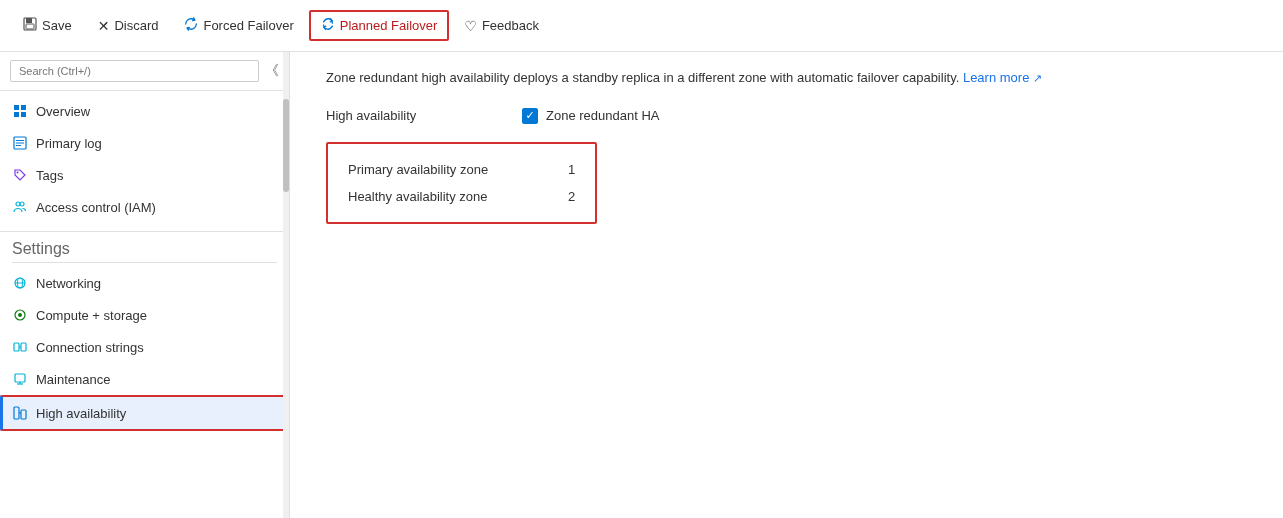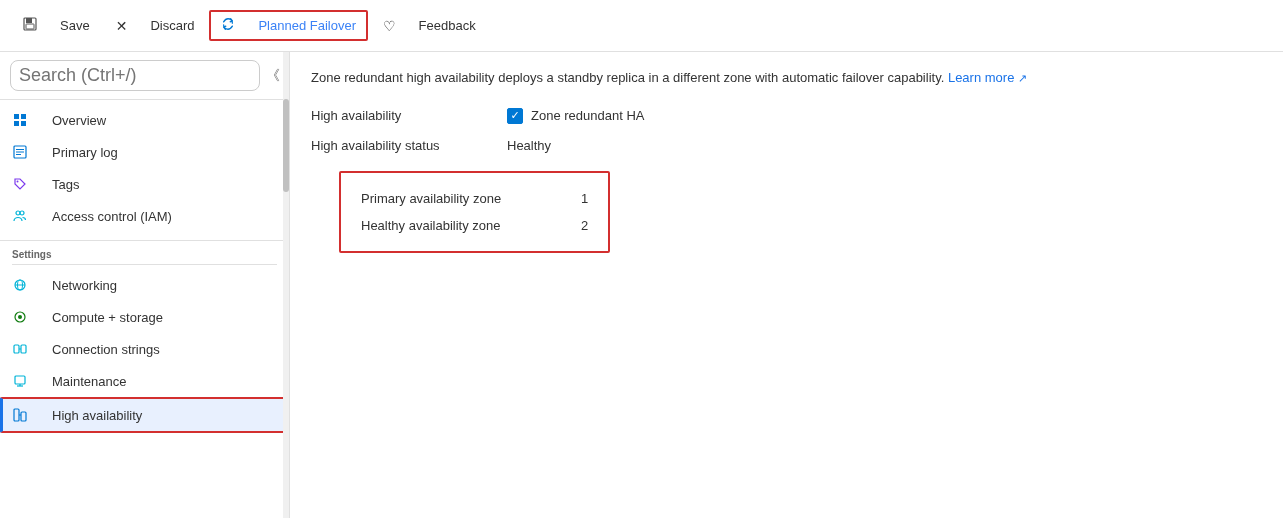--- a/index.html
+++ b/index.html
@@ -8,32 +8,32 @@
     .top-bar {
       display: flex;
       align-items: center;
       padding: 8px 12px;
       border-bottom: 1px solid #e0e0e0;
       gap: 4px;
       min-height: 52px;
     }
 
     .toolbar-btn {
-      display: flex; align-items: center; gap: 23px;
+      display: flex; align-items: center; gap: 5px;
       padding: 5px 10px;
       border: 1px solid transparent;
       background: none;
       cursor: pointer;
       font-size: 13px;
       color: #333;
       border-radius: 2px;
     }
     .toolbar-btn.planned-failover {
       border: 2px solid #d32f2f;
-      color: #3b82f6;
+      color: #b91c1c;
     }
     .toolbar-btn .icon { font-size: 14px; }
 
     .main-area {
       display: flex;
       flex: 1;
       overflow: hidden;
     }
 
     .sidebar {
@@ -48,71 +48,71 @@
     .sidebar-search {
       padding: 8px 10px;
       display: flex;
       align-items: center;
       border-bottom: 1px solid #e0e0e0;
     }
     .sidebar-search input {
       flex: 1;
       border: 1px solid #ccc;
       padding: 4px 8px;
-      border-radius: 8px;
-      font-size: 18px;
+      border-radius: 2px;
+      font-size: 11px;
       outline: none;
     }
     .collapse-btn {
       margin-left: 6px;
       background: none;
       border: none;
       cursor: pointer;
       font-size: 14px;
       color: #666;
     }
 
     .sidebar-nav {
       list-style: none;
       padding: 4px 0;
     }
     .sidebar-nav-item {
       display: flex;
       align-items: center;
-      gap: 24px;
+      gap: 8px;
       padding: 8px 12px;
       cursor: pointer;
       font-size: 13px;
       color: #333;
     }
     .sidebar-nav-item.active {
       background: #e8f0fe;
       border-left: 3px solid #1a73e8;
       padding-left: 9px;
     }
     .sidebar-nav-item .nav-icon {
       width: 16px; height: 16px;
       display: flex; align-items: center; justify-content: center;
       font-size: 14px;
     }
 
     .settings-header {
       padding: 8px 12px 4px;
-      font-size: 10px;
-      font-weight: 700;
+      font-size: 16px;
+      font-weight: 400;
       color: #666;
       text-transform: none;
       border-top: 1px solid #e0e0e0;
       margin-top: 4px;
     }
 
     .content-area {
       flex: 1;
       overflow-y: auto;
-      padding: 16px 21px;
+      padding: 16px 36px;
     }
 
     .info-banner {
       font-size: 13px;
       color: #333;
       margin-bottom: 20px;
       line-height: 1.5;
     }
     .info-banner a {
       color: #1a73e8;
@@ -148,21 +148,20 @@
       font-size: 11px;
       flex-shrink: 0;
     }
 
     .zones-box {
       border: 2px solid #d32f2f;
       border-radius: 2px;
       padding: 12px 20px;
       display: inline-block;
       margin-top: 4px;
-      margin-left: 28px;
     }
     .zone-row {
       display: flex;
       align-items: center;
       gap: 20px;
       padding: 6px 0;
     }
     .zone-label {
       width: 200px;
       font-size: 13px;
@@ -212,20 +211,31 @@
         <rect x="3" y="1" width="6" height="5" fill="#555"></rect>
         <rect x="3" y="7" width="8" height="5" rx="0.5" stroke="#555" stroke-width="1" fill="none"></rect>
       </svg>
     </span>
     <span>Save</span>
   </button>
   <button class="toolbar-btn">
     <span class="icon">✕</span>
     <span>Discard</span>
   </button>
+  <button class="toolbar-btn">
+    <span class="icon icon-blue">
+      <svg width="14" height="14" viewBox="0 0 16 16" fill="none">
+        <path d="M2 8C2 5 4.5 2 8 2c1.5 0 2.8.5 3.8 1.4" stroke="#0078d4" stroke-width="1.5" fill="none" stroke-linecap="round"></path>
+        <path d="M14 8c0 3-2.5 6-6 6-1.5 0-2.8-.5-3.8-1.4" stroke="#0078d4" stroke-width="1.5" fill="none" stroke-linecap="round"></path>
+        <polyline points="11,1 12.5,3.5 10,4" stroke="#0078d4" stroke-width="1.5" fill="none" stroke-linecap="round" stroke-linejoin="round"></polyline>
+        <polyline points="5,15 3.5,12.5 6,12" stroke="#0078d4" stroke-width="1.5" fill="none" stroke-linecap="round" stroke-linejoin="round"></polyline>
+      </svg>
+    </span>
+    <span>Forced Failover</span>
+  </button>
   <button class="toolbar-btn planned-failover">
     <span class="icon icon-blue">
       <svg width="14" height="14" viewBox="0 0 16 16" fill="none">
         <path d="M3 5.5C4.2 3.5 6 2 8 2c2.8 0 5 2.2 5 5" stroke="#0078d4" stroke-width="1.5" fill="none" stroke-linecap="round"></path>
         <path d="M13 10.5C11.8 12.5 10 14 8 14c-2.8 0-5-2.2-5-5" stroke="#0078d4" stroke-width="1.5" fill="none" stroke-linecap="round"></path>
         <polyline points="11,2 13,4.5 10.5,5.5" stroke="#0078d4" stroke-width="1.5" fill="none" stroke-linecap="round" stroke-linejoin="round"></polyline>
         <polyline points="5,14 3,11.5 5.5,10.5" stroke="#0078d4" stroke-width="1.5" fill="none" stroke-linecap="round" stroke-linejoin="round"></polyline>
       </svg>
     </span>
     <span>Planned Failover</span>
@@ -358,26 +368,20 @@
     </p>
 
     <div class="form-row">
       <span class="form-label">High availability</span>
       <div class="form-value">
         <div class="checkbox-blue">✓</div>
         <span>Zone redundant HA</span>
       </div>
     </div>
 
-    <div class="form-row">
-      <span class="form-label">High availability status</span>
-      <div class="form-value">
-        <span>Healthy</span>
-      </div>
-    </div>
 
     <div class="zones-box">
       <div class="zone-row">
         <span class="zone-label">Primary availability zone</span>
         <span class="zone-value">1</span>
       </div>
       <div class="zone-row">
         <span class="zone-label">Healthy availability zone</span>
         <span class="zone-value">2</span>
       </div>

